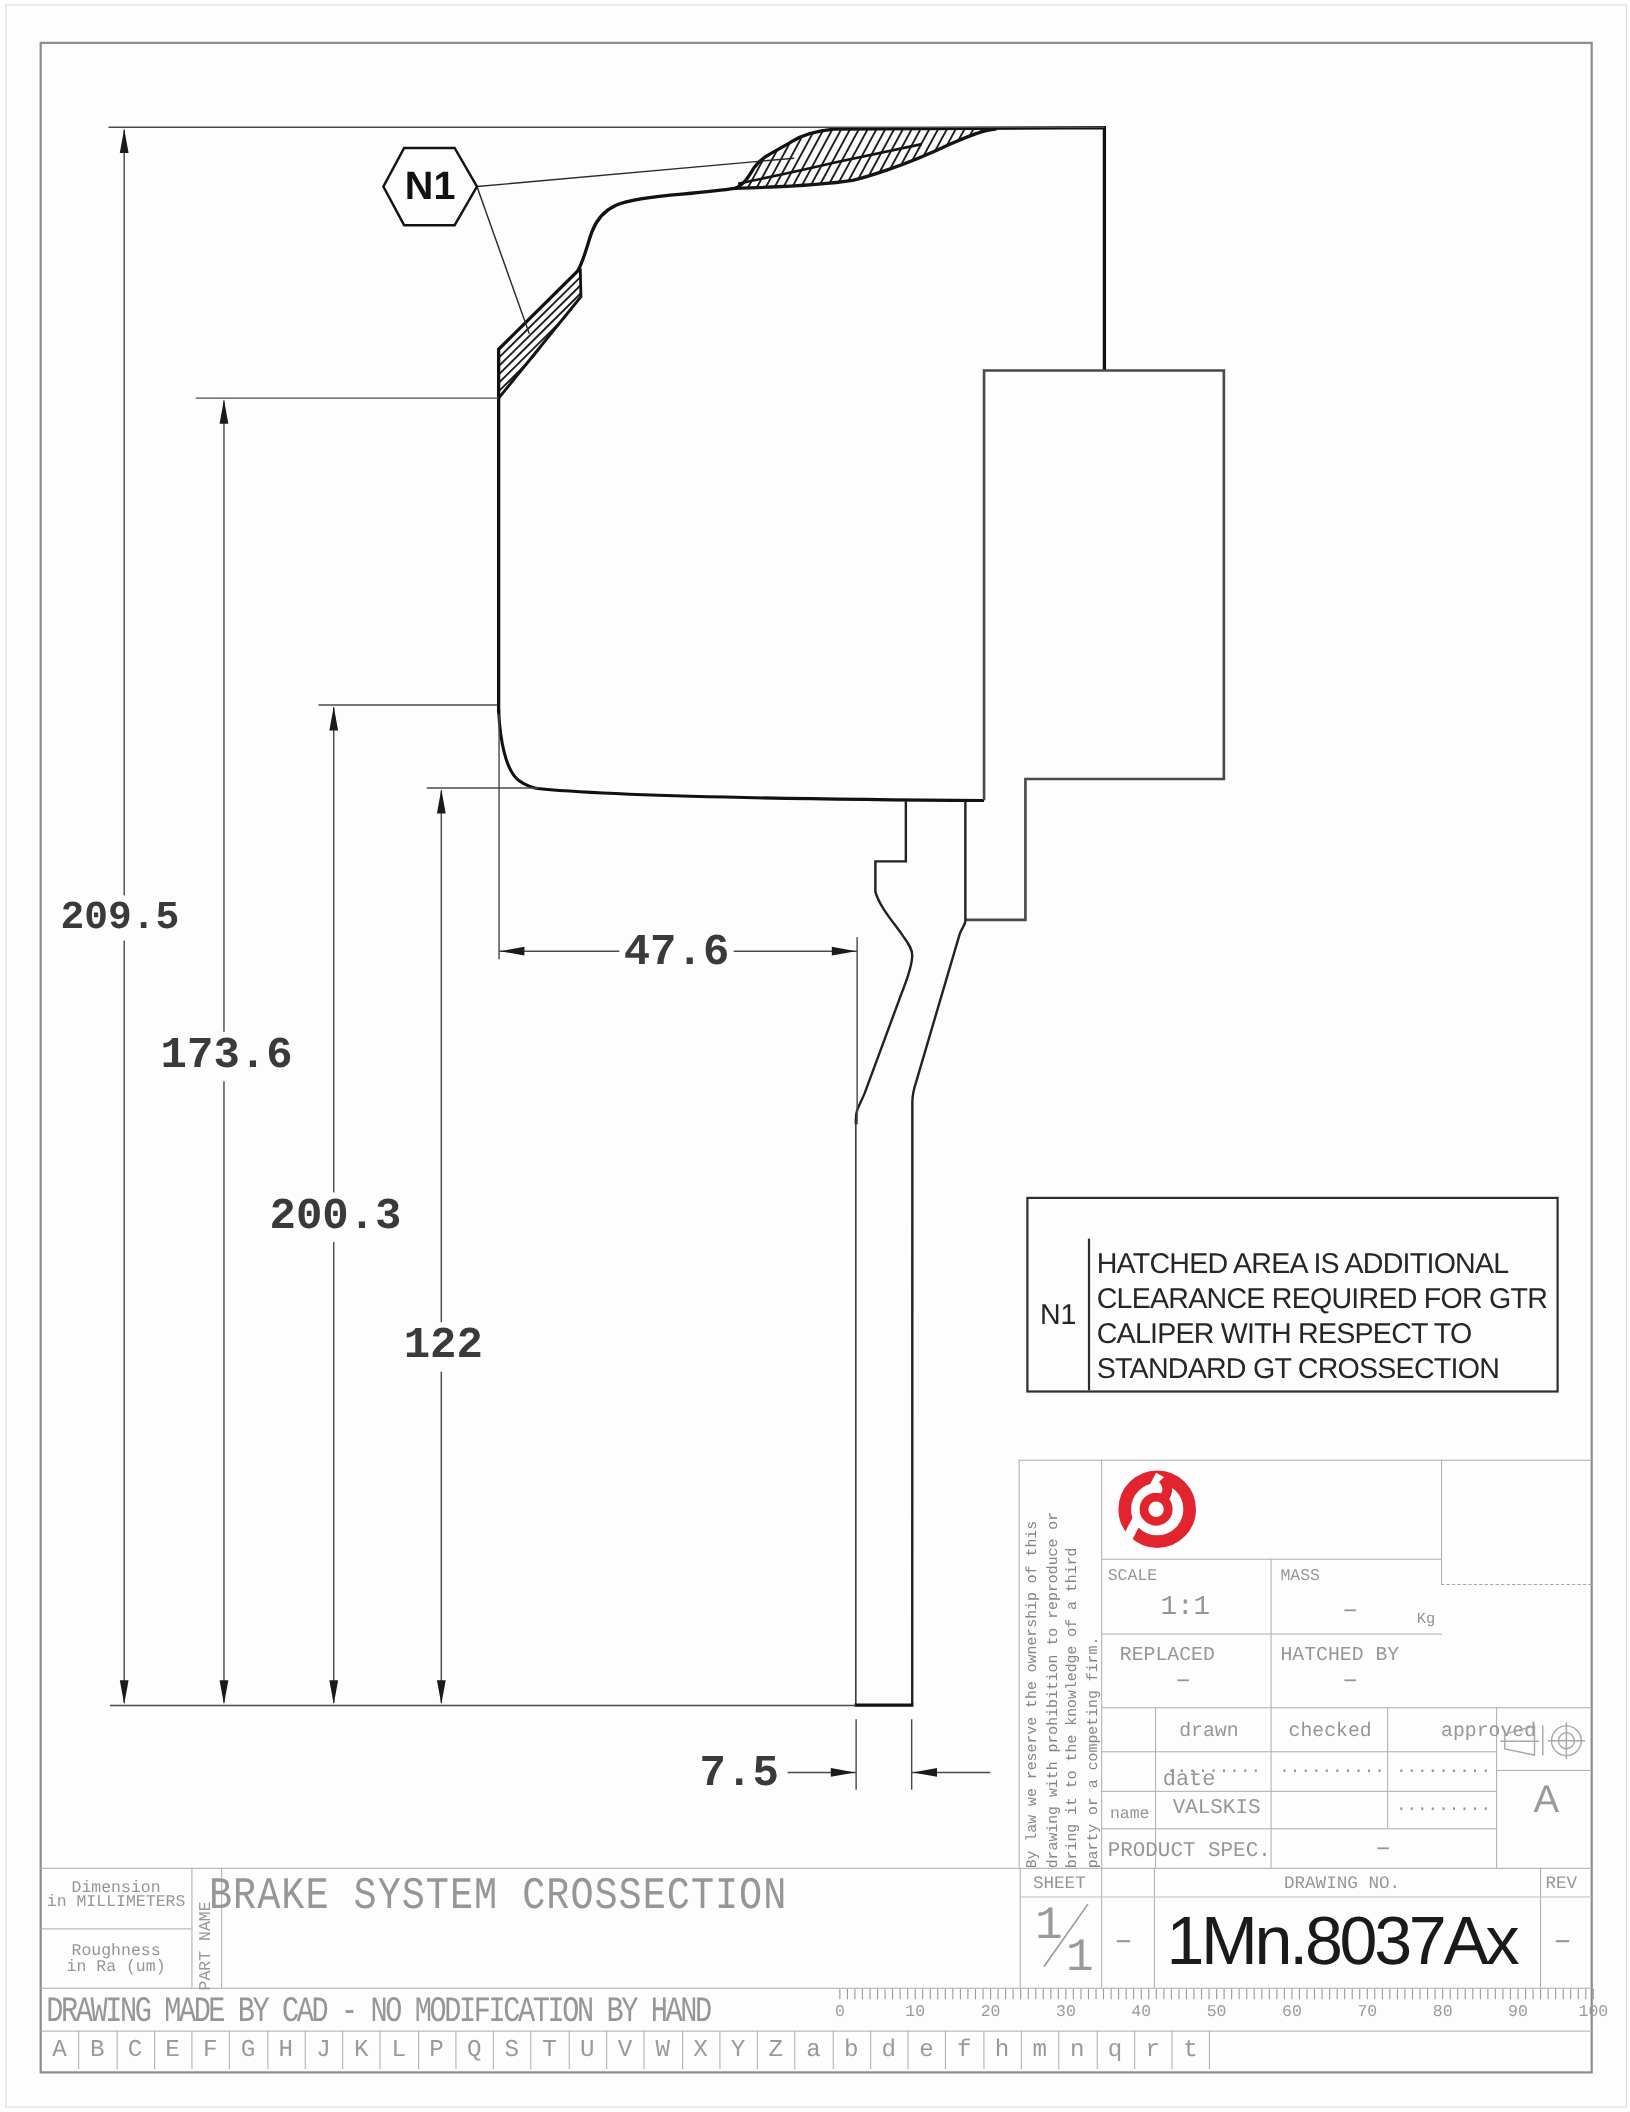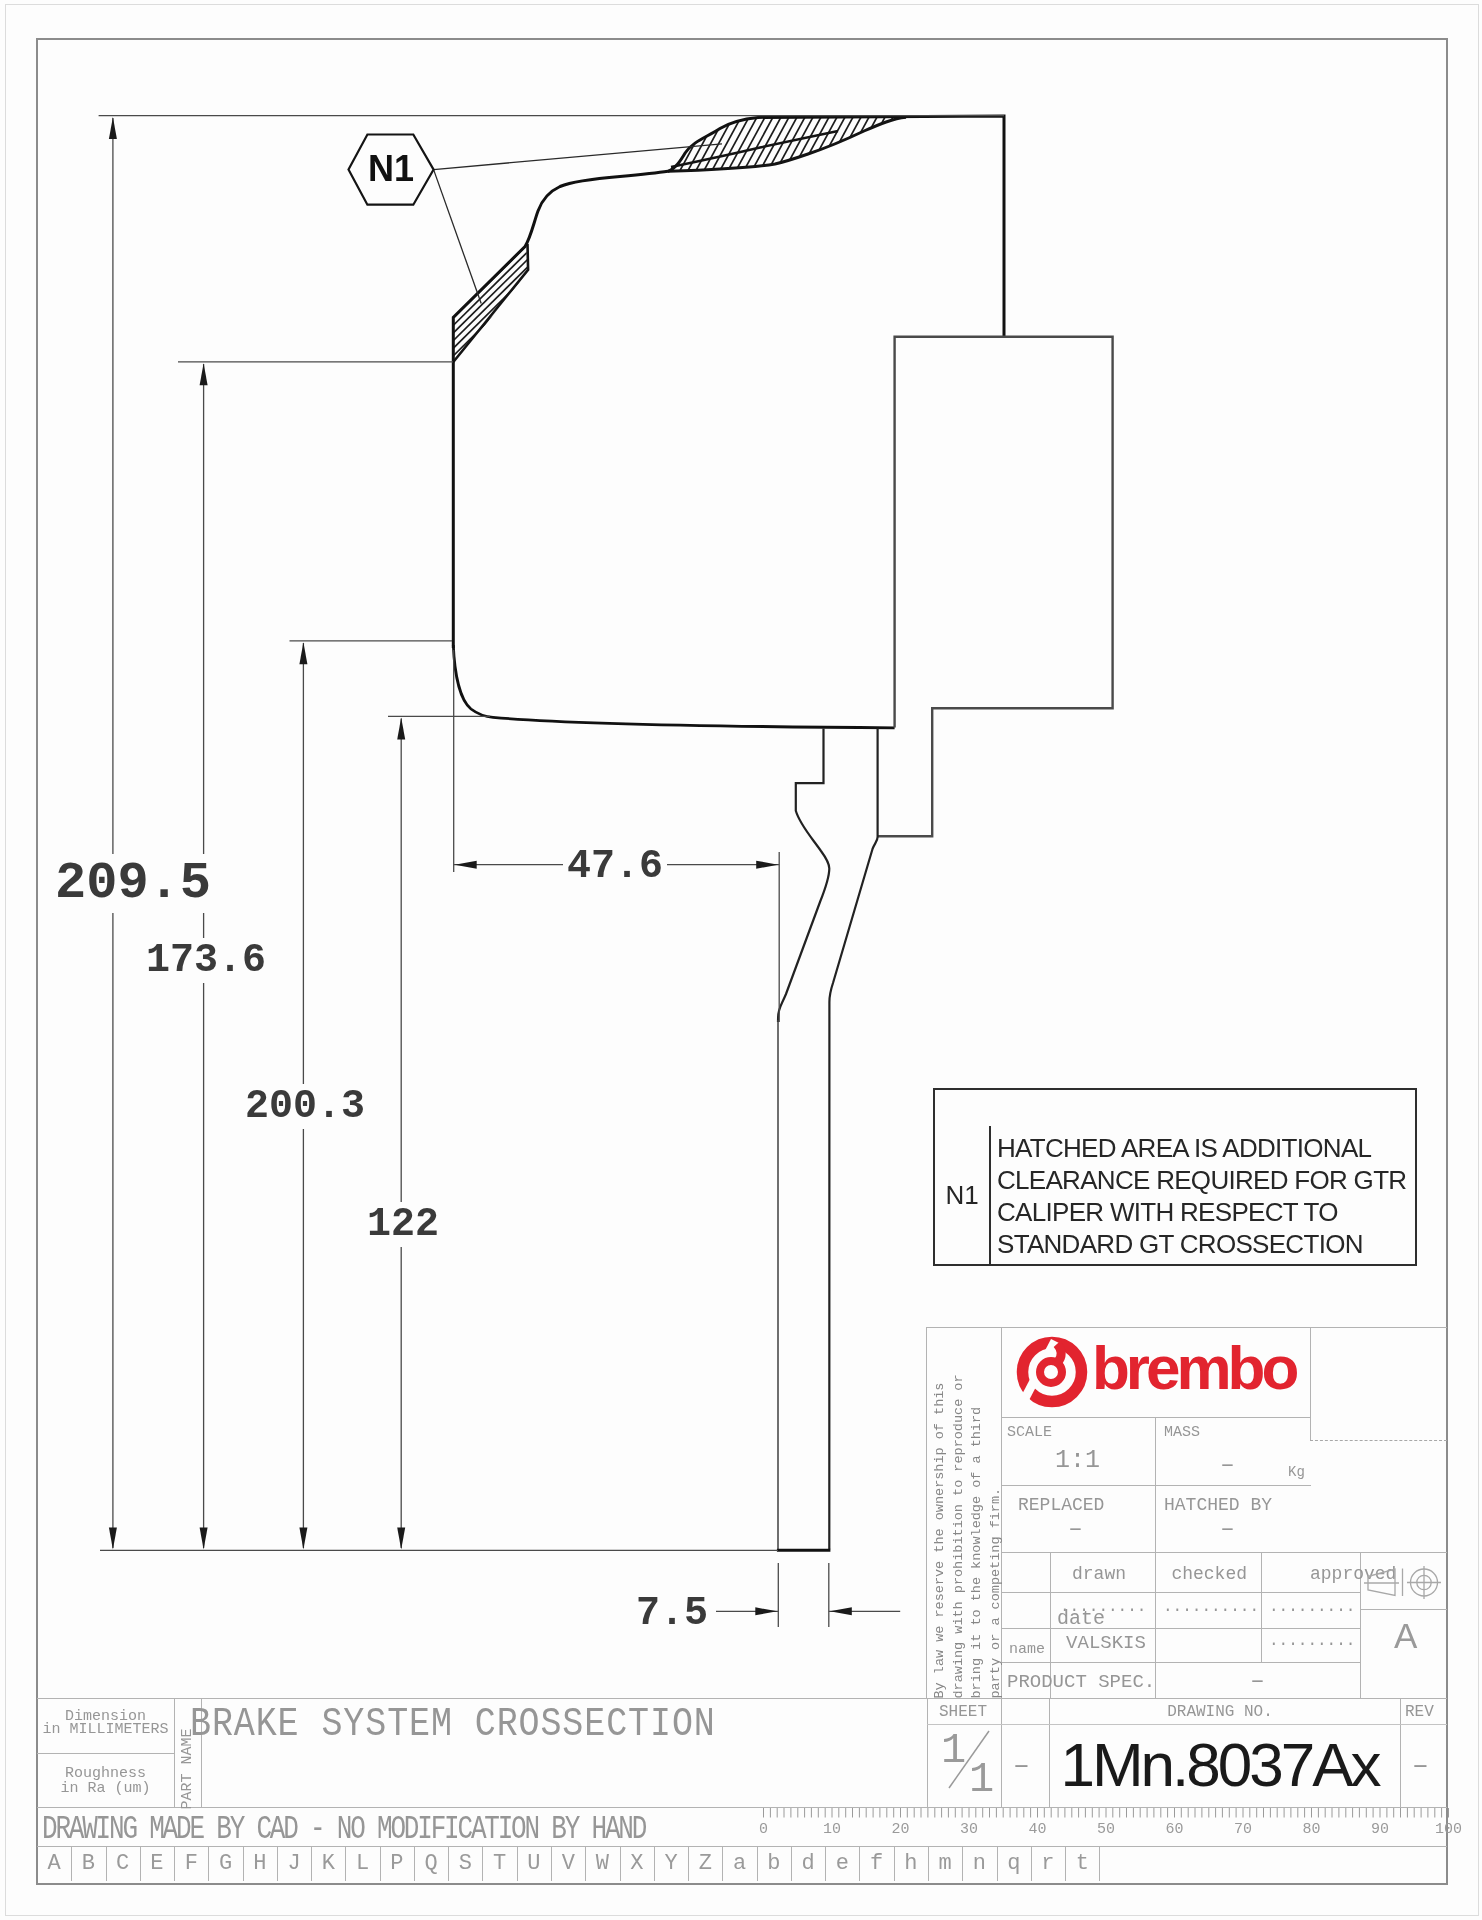--- a/index.html
+++ b/index.html
@@ -136,21 +136,21 @@
     <polygon points="401.2,1549.4 397.2,1527.4 405.2,1527.4"></polygon>
     <polygon points="454.7,864.7 476.7,860.7 476.7,868.7"></polygon>
     <polygon points="778.2,864.7 756.2,860.7 756.2,868.7"></polygon>
     <polygon points="777.3,1611.3 755.3,1607.3 755.3,1615.3"></polygon>
     <polygon points="829.8,1611.3 851.8,1607.3 851.8,1615.3"></polygon>
   </g>
 </svg>
 
 <div class="abs" style="left:348px;top:148px;width:86px;text-align:center;font-size:36px;font-weight:bold;color:#111;">N1</div>
 
-<div class="dimtxt" style="left:51px;top:814px;font-size:52px;margin-top:40px;">209.5</div>
+<div class="dimtxt" style="left:51px;top:814px;font-size:36px;">209.5</div>
 
 <div class="dimtxt" style="left:142px;top:938px;font-size:40px;">173.6</div>
 
 <div class="dimtxt" style="left:241px;top:1084px;font-size:40px;">200.3</div>
 
 <div class="dimtxt" style="left:363px;top:1202px;font-size:40px;">122</div>
 
 <div class="dimtxt" style="left:563px;top:844px;font-size:40px;">47.6</div>
 
 <div class="dimtxt" style="left:632px;top:1591px;font-size:40px;">7.5</div>
@@ -204,21 +204,20 @@
 bring it to the knowledge of a third
 party or a competing firm.</div>
 
 <svg class="abs" style="left:1012px;top:1331px;" width="84" height="84" viewBox="0 0 84 84">
   <circle cx="40" cy="41" r="29.5" fill="none" stroke="#e2242f" stroke-width="11.5"></circle>
   <line x1="10" y1="73" x2="43" y2="10" stroke="#fdfdfd" stroke-width="9"></line>
   <circle cx="39" cy="41" r="11" fill="none" stroke="#e2242f" stroke-width="8"></circle>
   <path d="M 45 13 C 50.5 19 50.5 26 45.5 31.5" fill="none" stroke="#e2242f" stroke-width="9"></path>
 </svg>
 
-<div class="abs" style="left:1092px;top:1332px;font-size:62px;font-weight:bold;color:#e2242f;letter-spacing:-4px;">brembo</div>
 
 <div class="cad abs" style="left:1007px;top:1424px;font-size:15px;">SCALE</div>
 
 <div class="cad abs" style="left:1050px;top:1446px;width:55px;font-size:25px;text-align:center;">1:1</div>
 
 <div class="cad abs" style="left:1164px;top:1424px;font-size:15px;">MASS</div>
 
 <div class="cad abs" style="left:1215px;top:1451px;width:25px;font-size:24px;text-align:center;">–</div>
 
 <div class="cad abs" style="left:1288px;top:1464px;font-size:14px;">Kg</div>

